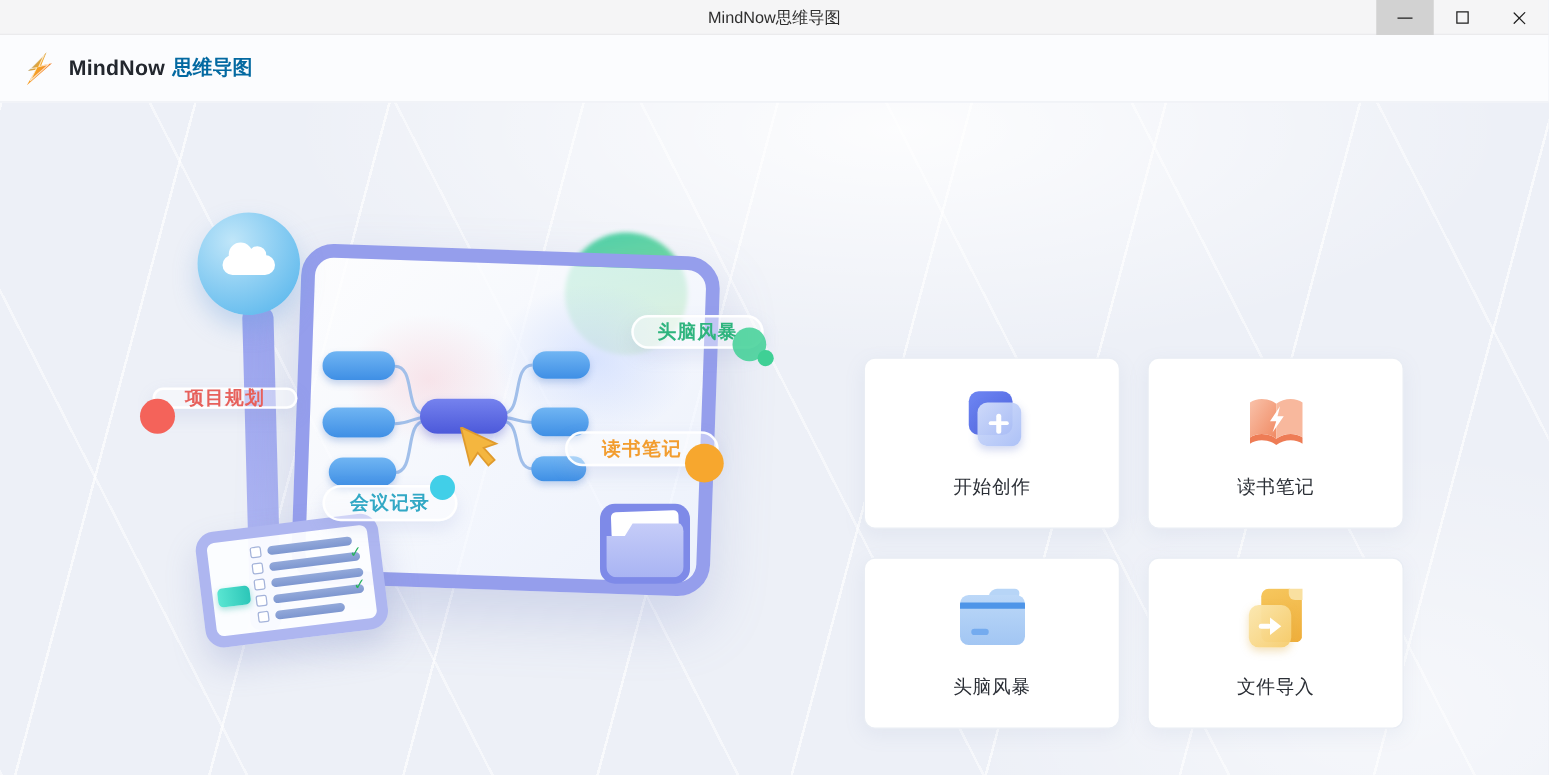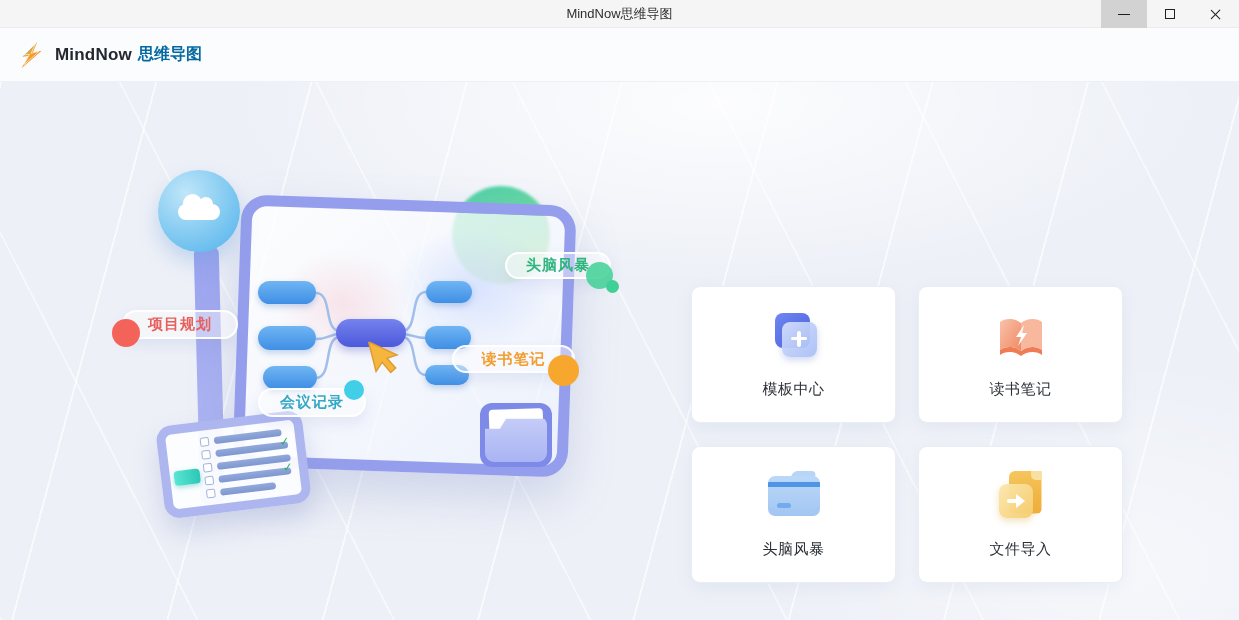--- a/index.html
+++ b/index.html
@@ -74,21 +74,21 @@
   .cloud::after { content:""; position:absolute; left:21px; top:-7px; width:14px; height:14px; background:#fff; border-radius:50%; }
 
   .tag { display:flex; align-items:center; justify-content:center; border-radius:999px;
     background:rgba(255,255,255,0.42); border:2px solid rgba(255,255,255,0.95);
     box-shadow:0 6px 14px rgba(140,155,210,0.18); font-weight:bold; font-size:15px; letter-spacing:1px; z-index:9; }
   .tag .tag-text { position:static; }
   .tag .dot { border-radius:50%; z-index:-1; }
   .tag-brainstorm { left:405px; top:102px; width:106px; height:27px; }
   .tag-brainstorm .dot.big { right:-4px; bottom:-12px; width:27px; height:27px; opacity:.85; }
   .tag-brainstorm .dot.small { right:-10px; bottom:-16px; width:13px; height:13px; }
-  .tag-project { left:22px; top:160px; width:116px; height:29px; }
+  .tag-project { left:22px; top:160px; width:116px; height:17px; }
   .tag-project .dot.big { left:-12px; top:7px; width:28px; height:28px; }
   .tag-reading { left:352px; top:195px; width:123px; height:28px;justify-content:center; }
   .tag-reading .dot.big { right:-6px; bottom:-15px; width:31px; height:31px; }
   .tag-meeting { left:158px; top:238px; width:108px; height:29px; }
   .tag-meeting .dot.big { right:0px; top:-10px; width:20px; height:20px; }
 
   .tablet { left:60px; top:268px; width:147px; height:93px; border:9px solid #aeb6f0; border-radius:15px;
     background:rgba(252,253,255,0.95); transform:rotate(-7deg); box-shadow:0 14px 26px rgba(130,142,200,0.3); z-index:7;
     padding:6px 6px 6px 34px; display:flex; flex-direction:column; justify-content:space-between; }
   .check-row { position:static; display:flex; align-items:center; gap:5px; height:11px; }
@@ -261,21 +261,21 @@
     </div>
   </div>
 
   <div class="cards">
 
     <div class="card">
       <div class="icon">
         <div class="ic-back"></div>
         <div class="ic-front"></div>
       </div>
-      <div class="card-label">模板中心</div>
+      <div class="card-label">开始创作</div>
     </div>
 
     <div class="card">
       <div class="icon">
         <svg width="54" height="50" viewBox="0 0 54 48" style="position:absolute;left:0;top:2px;">
           <defs>
             <linearGradient id="bk1" x1="0" y1="0" x2="1" y2="1">
               <stop offset="0" stop-color="#f9c2aa"></stop>
                 <stop offset="1" stop-color="#f08a63"></stop>
             </linearGradient>

